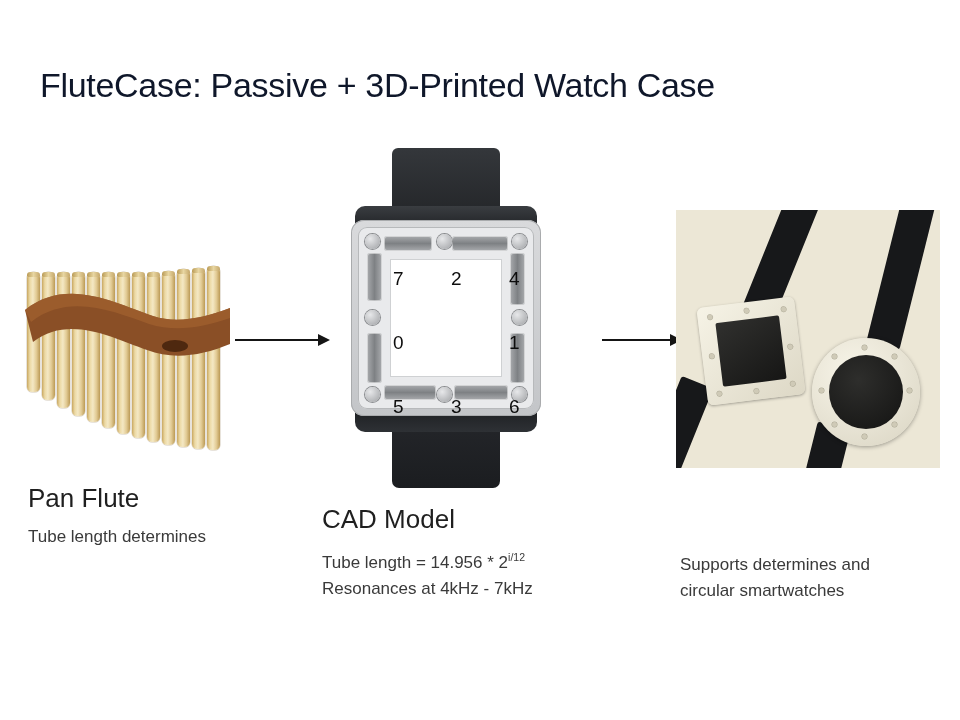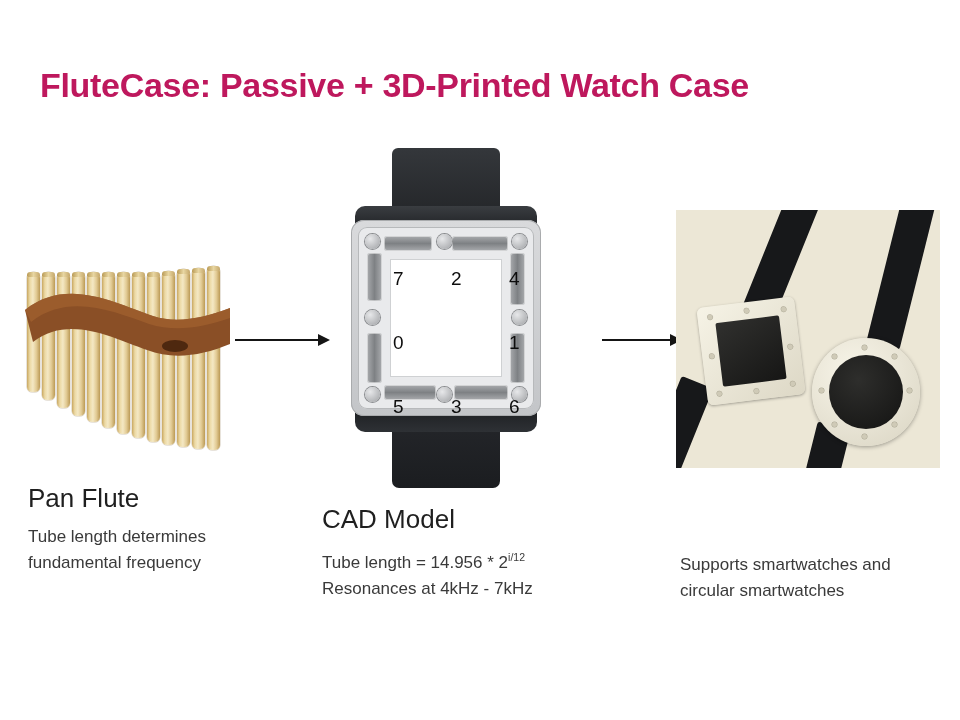--- a/index.html
+++ b/index.html
@@ -7,22 +7,22 @@
   body{
     width:960px;height:720px;background:#ffffff;
     font-family:"Liberation Sans", sans-serif;
     color:#1c1c1c;overflow:hidden;position:relative;
   }
   .slide{position:relative;width:960px;height:720px;}
 
   
   .title{
     position:absolute;left:40px;top:66px;
-    font-size:34px;font-weight:700;letter-spacing:-0.3px;
-    color:#be185d;white-space:nowrap;
+    font-size:34px;font-weight:400;letter-spacing:-0.3px;
+    color:#0f172a;white-space:nowrap;
   }
 
   
   .col-head{
     position:absolute;font-size:26px;font-weight:400;color:#1f1f1f;
     white-space:nowrap;
   }
   .col-sub{
     position:absolute;font-size:17px;font-weight:400;color:#3a3a3a;
     line-height:1.55;white-space:nowrap;
@@ -182,21 +182,20 @@
     <svg class="band" viewBox="0 0 205 192">
       <path d="M0 52 C 42 18, 92 46, 128 58 C 152 66, 178 60, 205 50 L205 86 C 176 98, 148 102, 122 92 C 88 80, 44 56, 8 84 Z" fill="#8a4f26"></path>
       <path d="M0 52 C 42 18, 92 46, 128 58 C 152 66, 178 60, 205 50 L205 60 C 176 70, 150 74, 124 66 C 90 54, 44 34, 6 64 Z" fill="#a0602f" opacity=".75"></path>
       <ellipse cx="150" cy="88" rx="13" ry="6" fill="#43210c" opacity=".85"></ellipse>
     </svg>
   </div>
 
   <div class="col-head" style="left:28px;top:483px;">Pan Flute</div>
   <div class="col-sub" style="left:28px;top:524px;">
     <span class="line">Tube length determines</span>
-    <span class="line">fundamental frequency</span>
   </div>
 
   <div class="arrow" style="left:235px;top:333px;width:95px;">
     <div class="shaft" style="width:83px;"></div>
     <div class="head" style="left:83px;"></div>
   </div>
 
   <div class="cad">
     <div class="strap top"></div>
     <div class="strap bot"></div>
@@ -279,17 +278,17 @@
       <div class="hole" style="left:95px;top:50px;"></div>
       <div class="hole" style="left:80px;top:84px;"></div>
       <div class="hole" style="left:50px;bottom:7px;"></div>
       <div class="hole" style="left:20px;top:84px;"></div>
       <div class="hole" style="left:7px;top:50px;"></div>
       <div class="hole" style="left:20px;top:16px;"></div>
     </div>
   </div>
 
   <div class="col-sub" style="left:680px;top:552px;">
-    <span class="line">Supports smartwatches and</span>
+    <span class="line">Supports determines and</span>
     <span class="line">circular smartwatches</span>
   </div>
 
 </div>
 
 </body></html>

